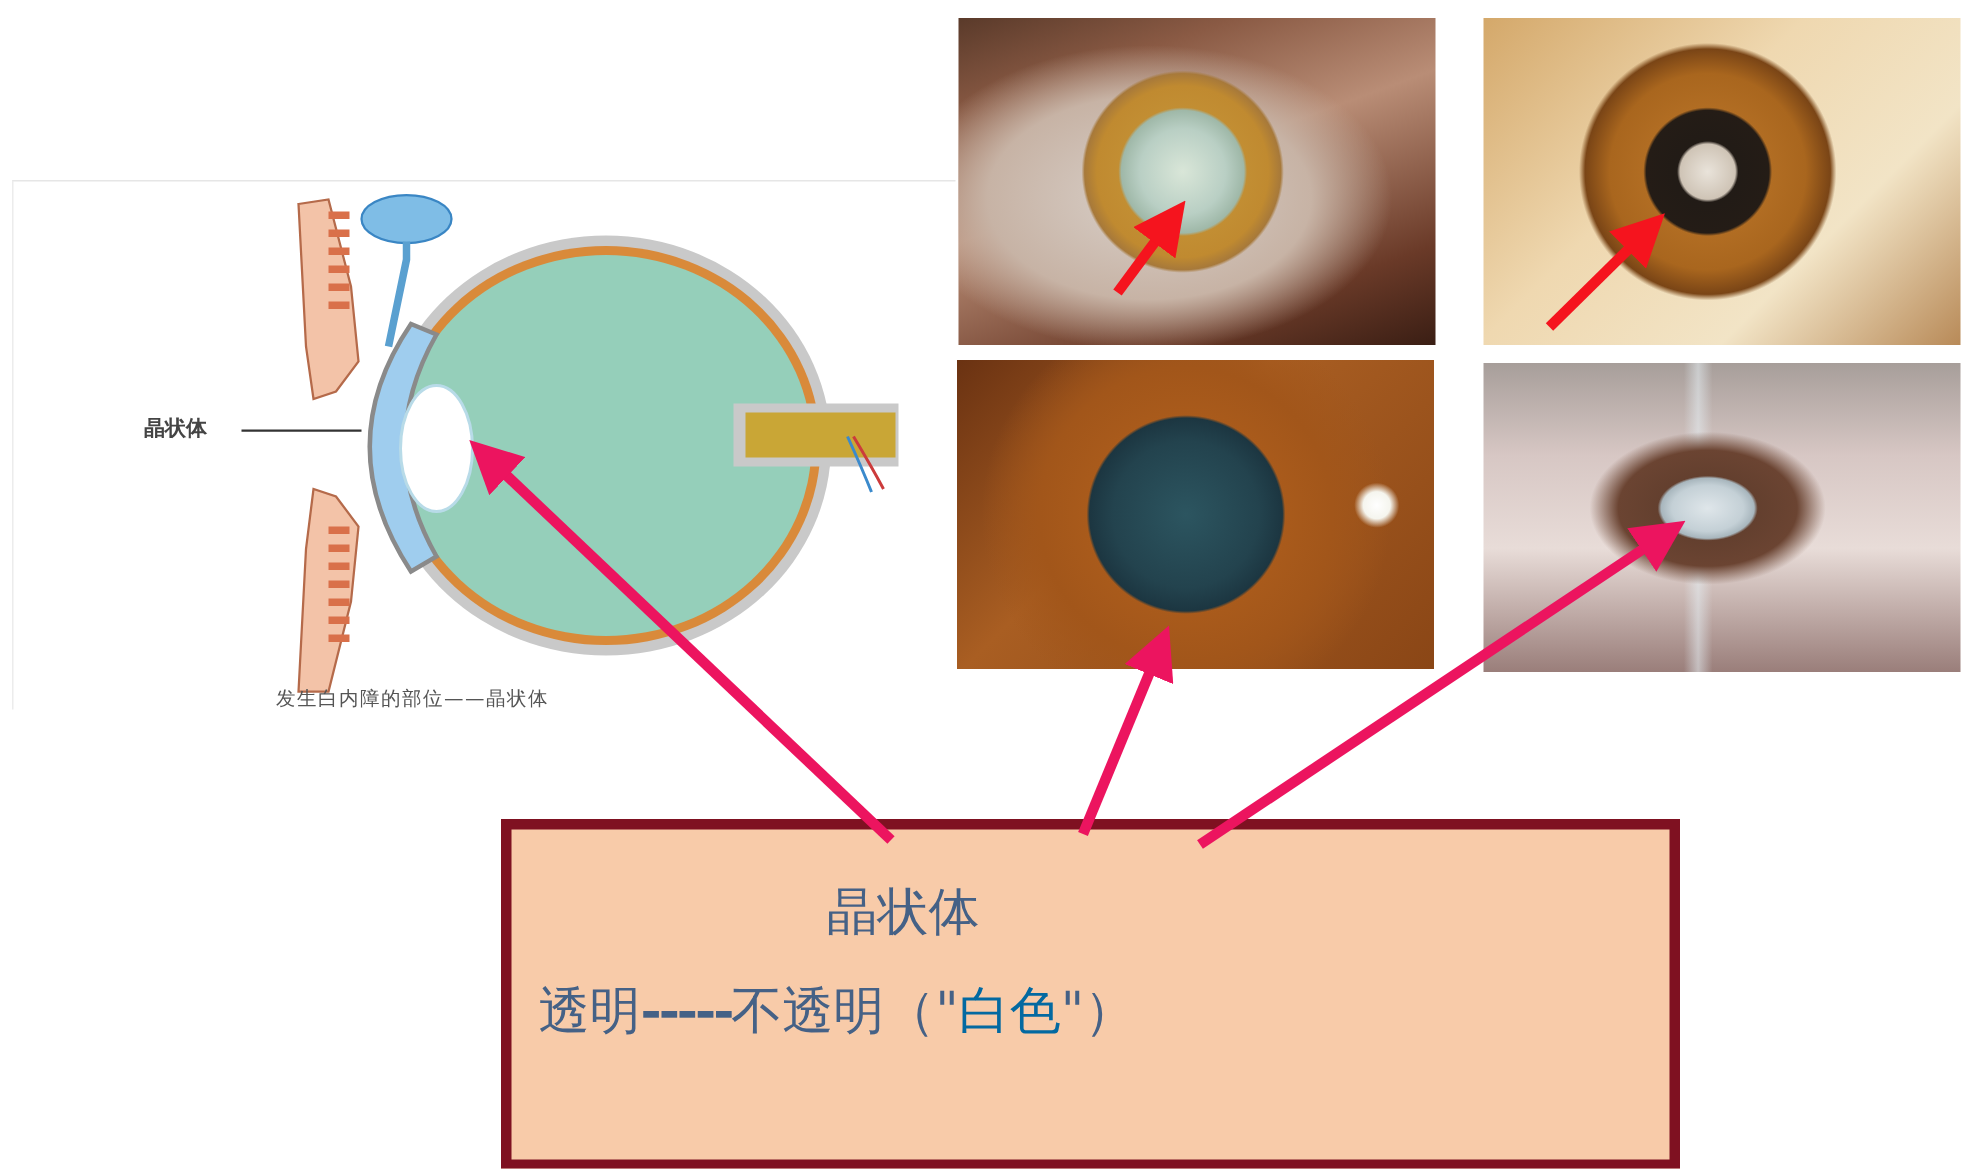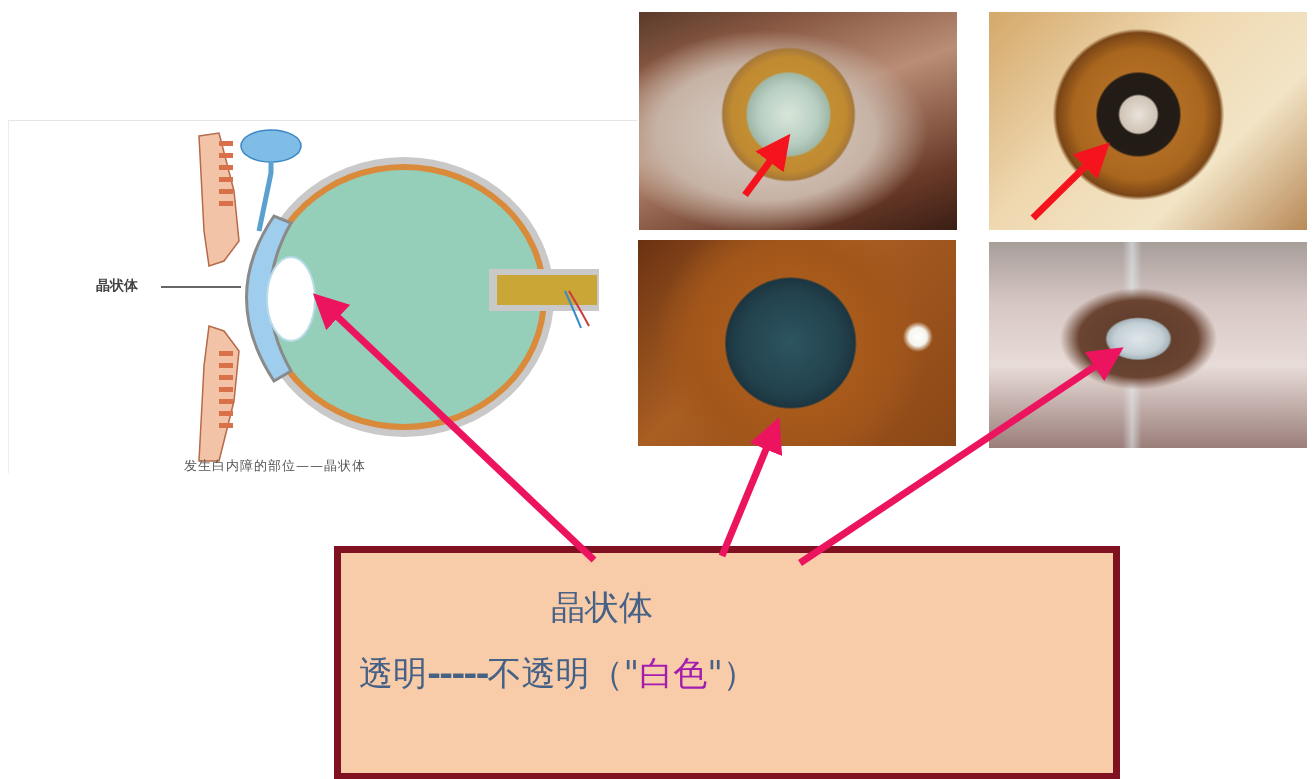--- a/index.html
+++ b/index.html
@@ -40,21 +40,21 @@
       linear-gradient(90deg, transparent 0, transparent 42%, rgba(230,240,245,0.55) 45%, transparent 48%),
       linear-gradient(180deg, #a79e9a 0%, #d7c7c4 30%, #e8dcd8 60%, #9a7e7a 100%); }
 
   
   #info-box { left:334px; top:546px; width:772px; height:220px; background:#f8cba9;
               border:7px solid #7f1121; }
   .box-text { color:#456186; font-family:"DejaVu Serif", serif; font-size:34px; }
   #box-title { left:210px; top:32px; }
   #box-line  { left:18px; top:98px; white-space:nowrap; }
   .dashes { font-weight:bold; letter-spacing:-2px; }
-  .red { color:#a21caf; }
+  .red { color:#0369a1; }
 
   svg.overlay { position:absolute; left:0; top:0; pointer-events:none; }
 </style>
 </head>
 <body>
 
 <div id="diagram" class="abs">
   <svg width="628" height="352" viewBox="0 0 628 352">
 
     <path d="M190 15 L210 12 L225 70 L230 120 L215 140 L200 145 L195 110 Z" fill="#f3c3a8" stroke="#b56a4a" stroke-width="1.5"></path>

